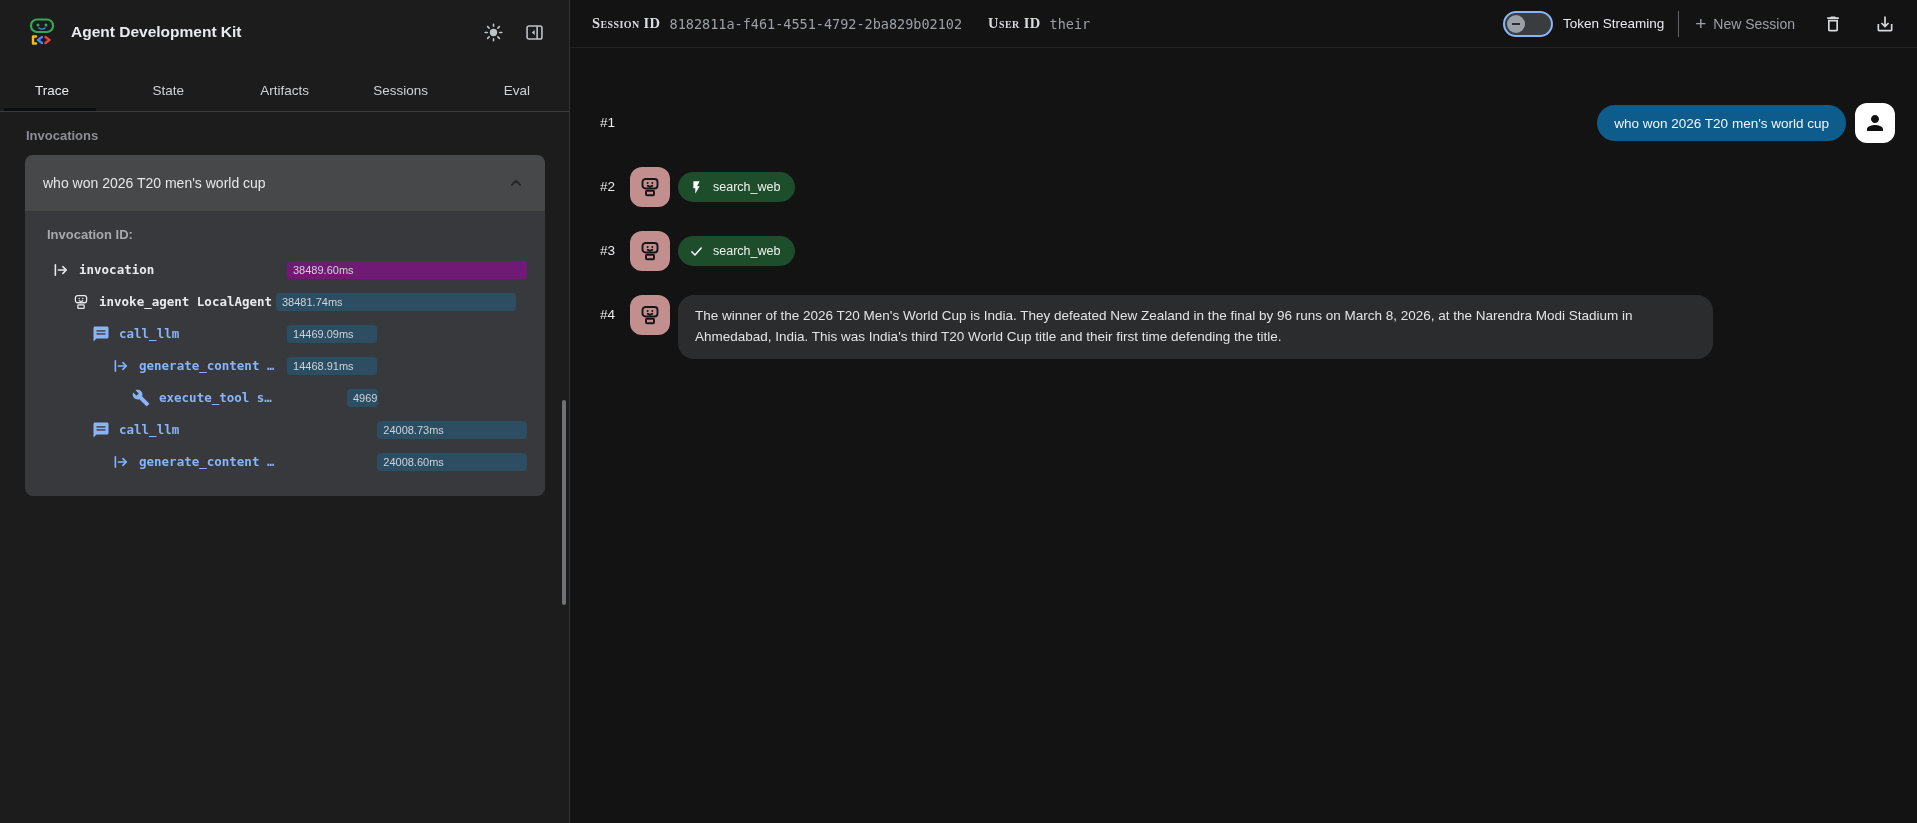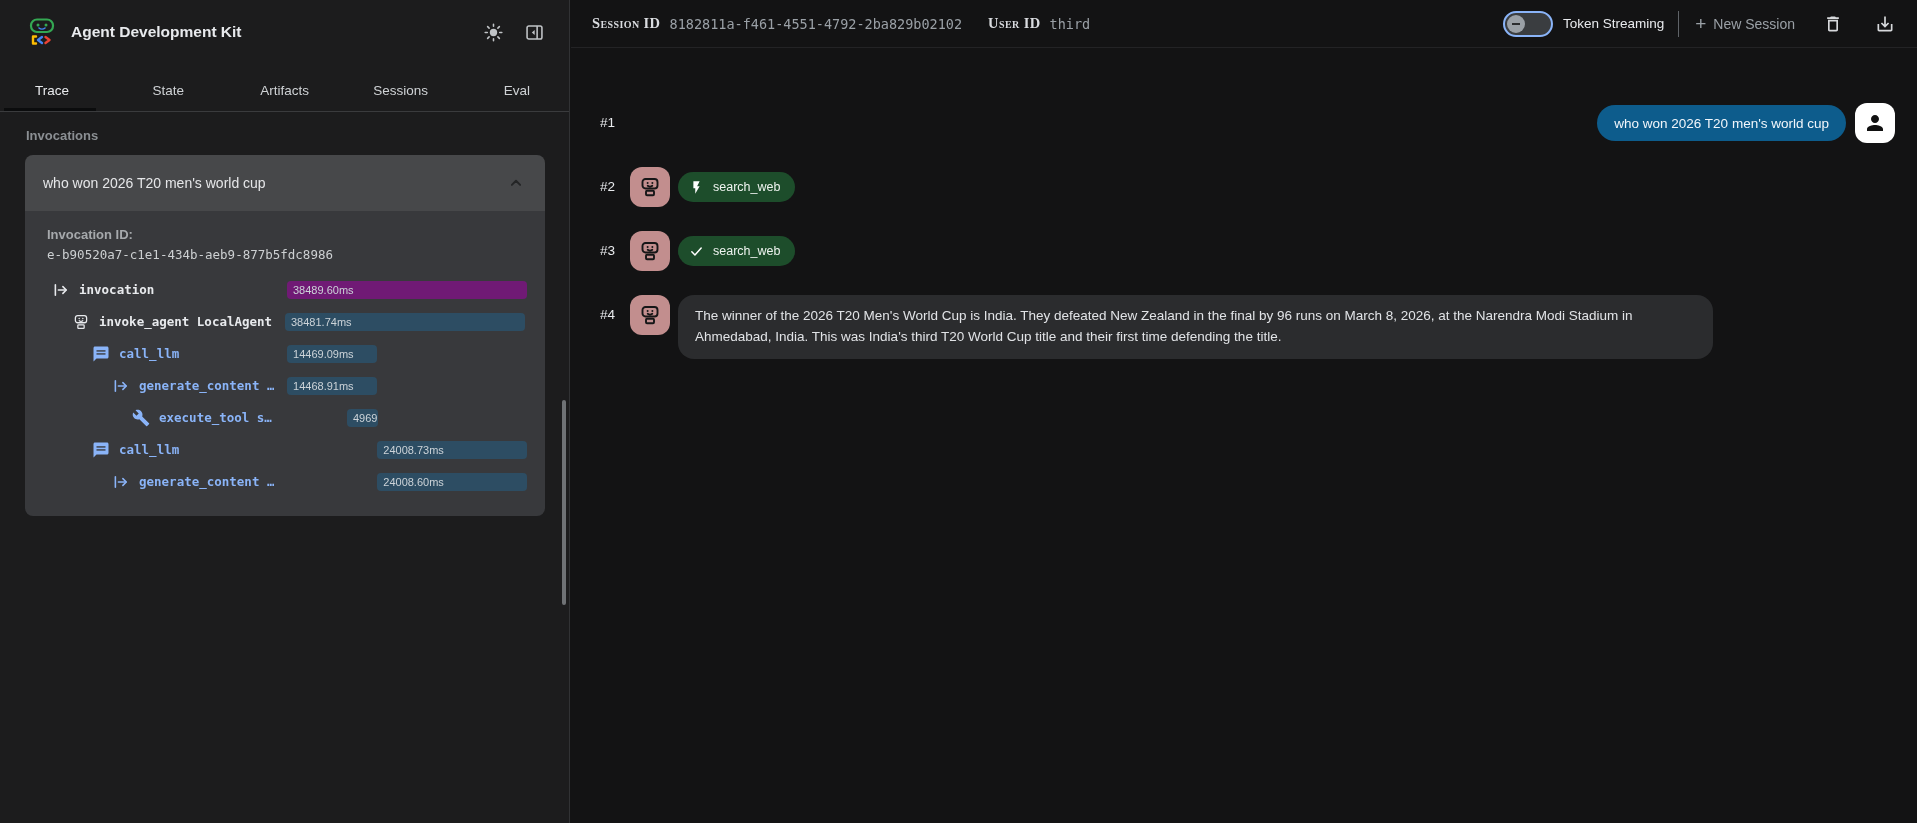--- a/index.html
+++ b/index.html
@@ -141,41 +141,40 @@
 
     <div class="inv-card">
       <div class="inv-header">
         <span class="inv-question">who won 2026 T20 men's world cup</span>
         <svg viewBox="0 0 24 24" fill="none" stroke="#242526" stroke-width="2.6" stroke-linecap="round" stroke-linejoin="round">
             <path d="M6.5 14.5L12 9l5.5 5.5"></path>
           </svg>
       </div>
       <div class="inv-body">
         <div class="inv-id-label">Invocation ID:</div>
-        <div class="inv-id-value">e-b90520a7-c1e1-434b-aeb9-877b5fdc8986</div>
         <div class="tree" id="trace-tree">
             <div class="tree-row">
               <span class="t-icon" style="left:23px"><svg viewBox="0 0 24 24" fill="none" stroke="#e8eaed" stroke-width="2.1" stroke-linecap="round" stroke-linejoin="round">
                   <path d="M4.5 5v14"></path>
                   <path d="M8.5 12h10"></path>
                   <path d="M14.5 7.5L19 12l-4.5 4.5"></path>
                 </svg></span>
               <span class="t-label" style="left:50px;color:#e8eaed;max-width:205px">invocation</span>
               <span class="t-bar" style="left:258px;width:240px;background:#701a75">38489.60ms</span>
             </div>
             <div class="tree-row">
               <span class="t-icon" style="left:43px"><svg viewBox="0 0 24 24" fill="none" stroke="#e8eaed" stroke-width="1.7">
                   <rect x="4.5" y="3.5" width="15" height="9.5" rx="3"></rect>
                   <circle cx="9.6" cy="7.4" r="1" fill="#e8eaed" stroke="none"></circle>
                   <circle cx="14.4" cy="7.4" r="1" fill="#e8eaed" stroke="none"></circle>
                   <path d="M9.7 10.2c1.3 1 3.3 1 4.6 0" stroke-linecap="round"></path>
                   <rect x="7.8" y="15.8" width="8.4" height="4.7" rx="1"></rect>
                 </svg></span>
               <span class="t-label" style="left:70px;color:#e8eaed;max-width:185px">invoke_agent LocalAgent</span>
-              <span class="t-bar" style="left:256px;width:239.9509893581643px;background:#2d4d63">38481.74ms</span>
+              <span class="t-bar" style="left:247px;width:239.9509893581643px;background:#2d4d63">38481.74ms</span>
             </div>
             <div class="tree-row">
               <span class="t-icon" style="left:63px"><svg viewBox="0 0 24 24">
                   <path fill="#8ab4f8" d="M20 2H4c-1.1 0-2 .9-2 2v18l4-4h14c1.1 0 2-.9 2-2V4c0-1.1-.9-2-2-2z"></path>
                   <rect x="6" y="7" width="12" height="1.8" fill="#38393c"></rect>
                   <rect x="6" y="11" width="12" height="1.8" fill="#38393c"></rect>
                 </svg></span>
               <span class="t-label" style="left:90px;color:#8ab4f8;max-width:165px">call_llm</span>
               <span class="t-bar" style="left:258.0623545061523px;width:90.22129614233455px;background:#2d4d63">14469.09ms</span>
             </div>
@@ -221,21 +220,21 @@
   </aside>
 
   <main class="main">
     <div class="topbar">
       <span class="sc-label">Session ID</span>
       <span class="gap-sm"></span>
       <span class="mono-val">8182811a-f461-4551-4792-2ba829b02102</span>
       <span class="gap-lg"></span>
       <span class="sc-label">User ID</span>
       <span class="gap-sm"></span>
-      <span class="mono-val">third</span>
+      <span class="mono-val">their</span>
       <span class="spacer"></span>
       <div class="switch">
         <div class="knob">
             <div class="dash"></div>
           </div>
       </div>
       <span class="toggle-label">Token Streaming</span>
       <span class="vdivider"></span>
       <div class="new-session">
         <span class="plus">+</span>

